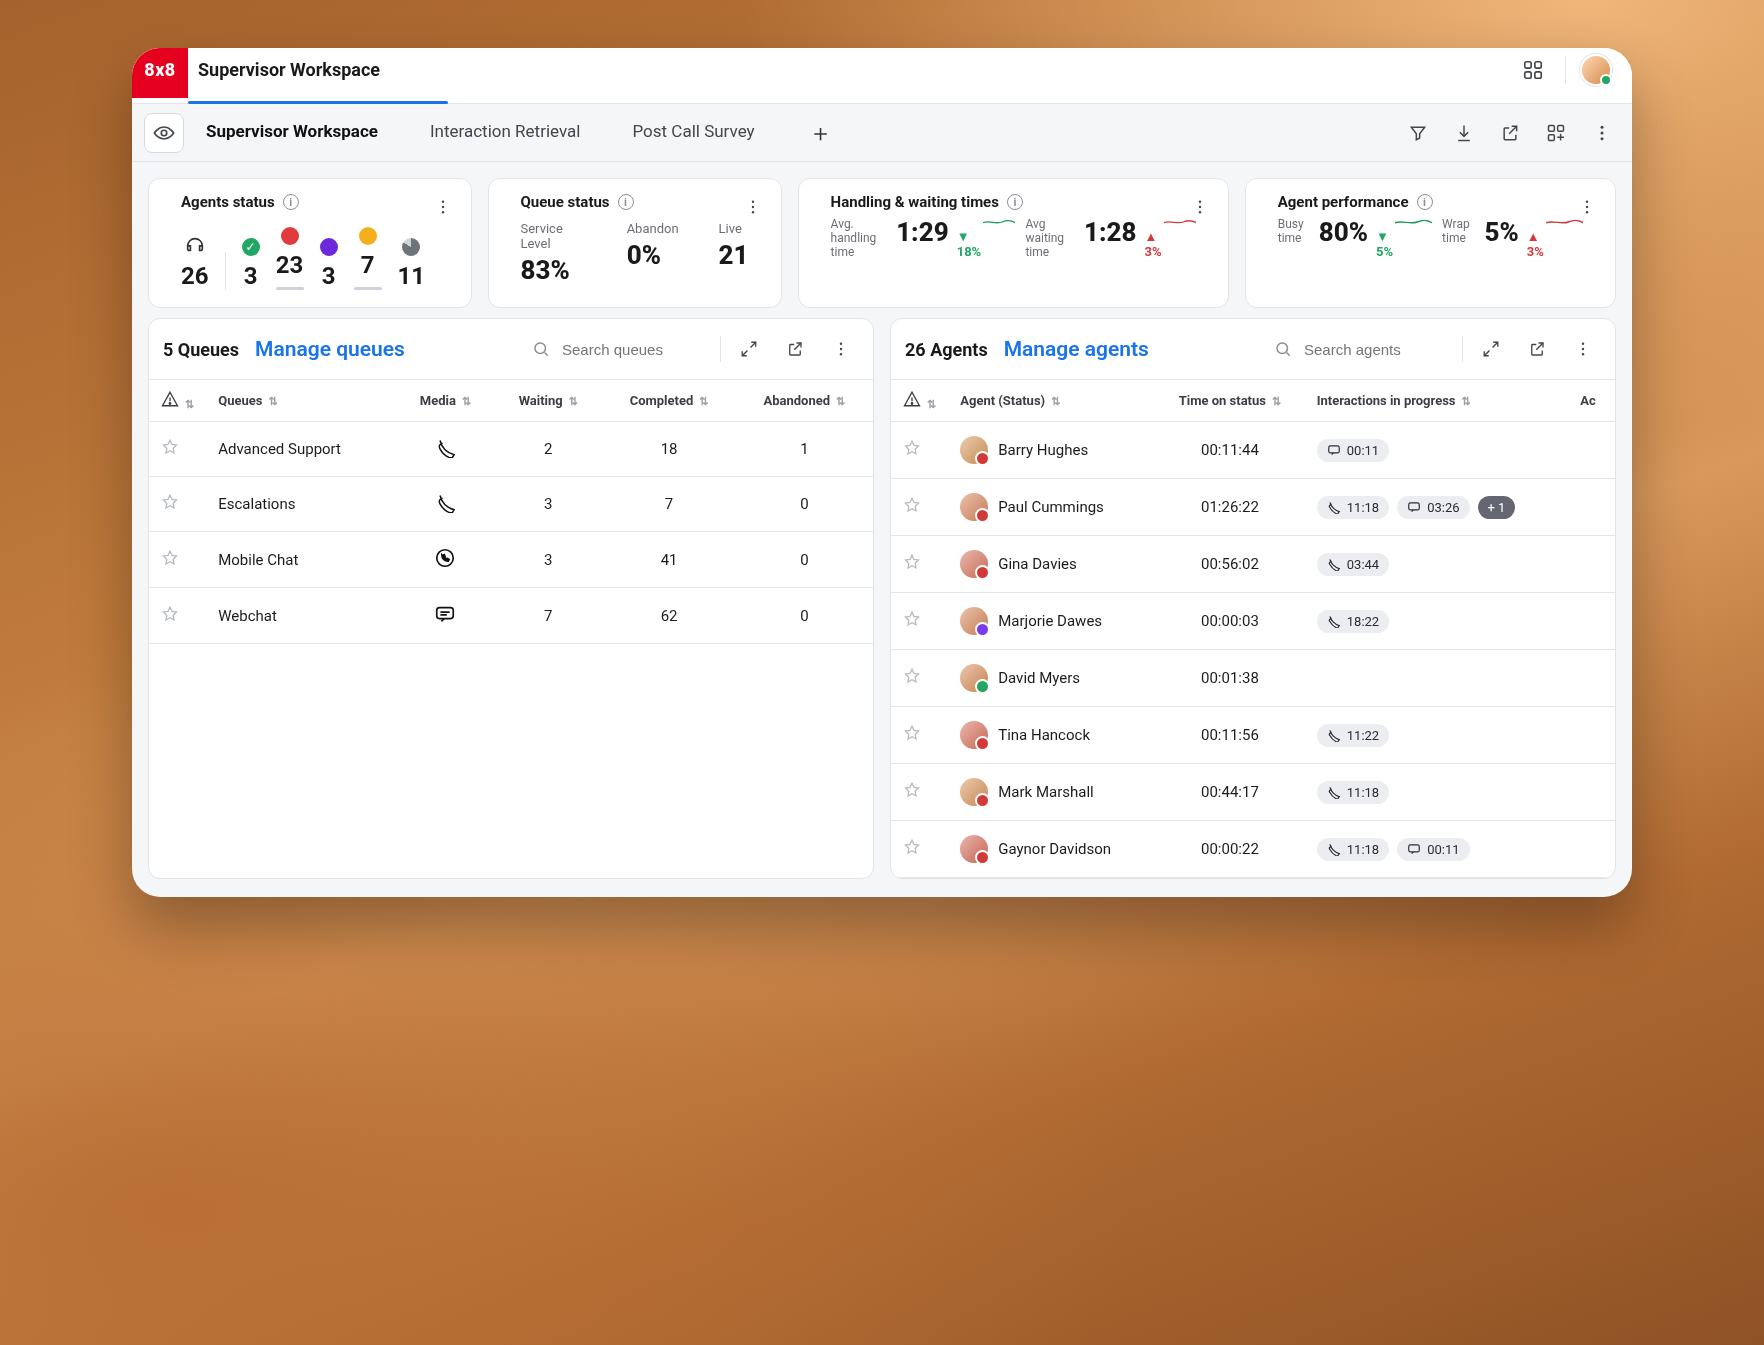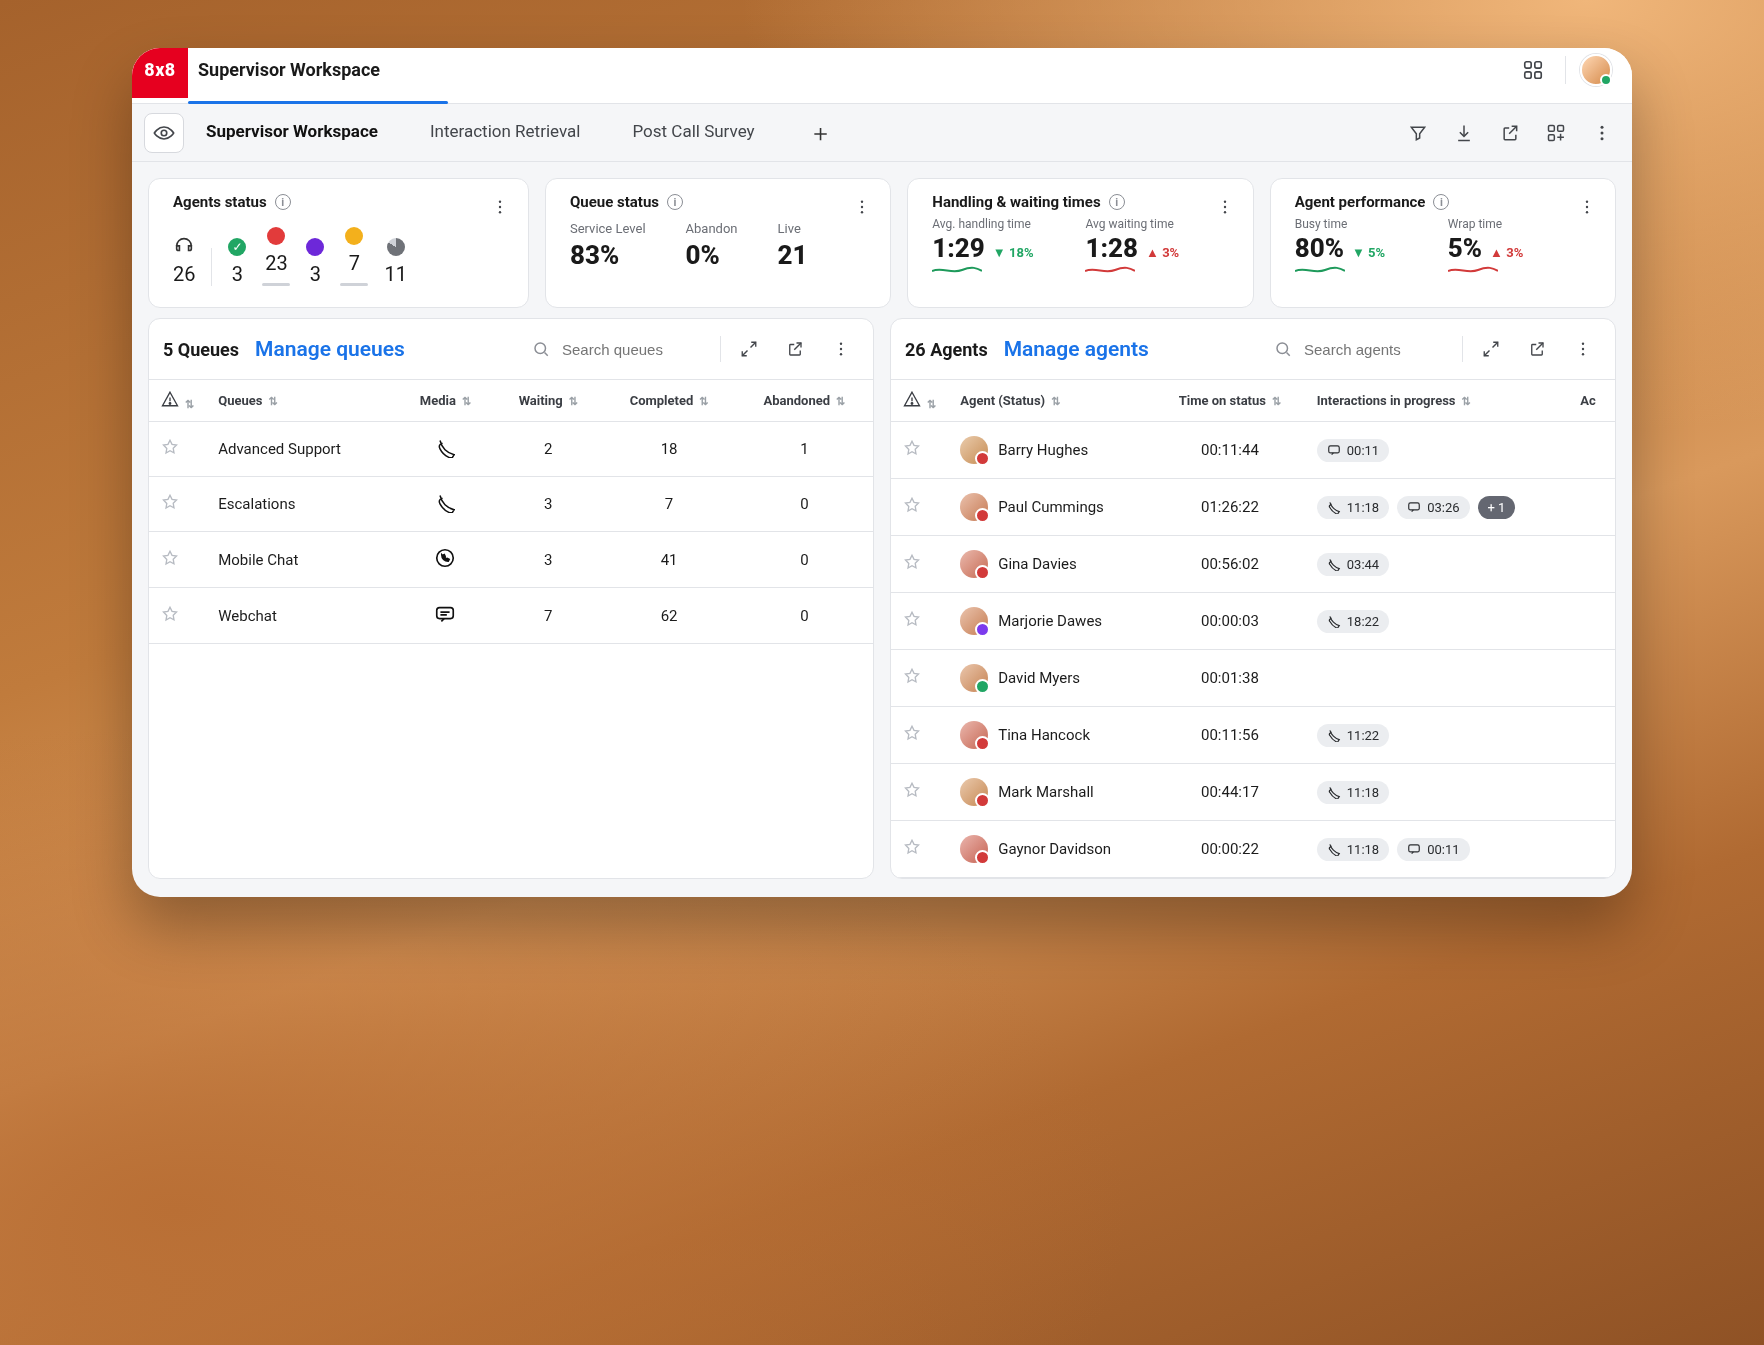--- a/index.html
+++ b/index.html
@@ -70,42 +70,42 @@
   }
   .left-tools{display:flex;align-items:center;gap:8px}
   .eye{width:40px;height:40px;border:1px solid var(--border2);border-radius:8px;display:flex;align-items:center;justify-content:center;background:#fff;color:var(--ink2)}
   .tabs{display:flex;gap:40px;margin-left:8px}
   .tab{padding:10px 6px;font-size:17px;color:var(--ink2)}
   .tab.active{color:#111;font-weight:700}
   .plus{font-size:24px;color:#333;padding:6px 8px}
   .right-tools{display:flex;align-items:center;gap:10px;color:var(--ink2)}
   
   .cards{display:grid;grid-template-columns:1.1fr 1fr 1fr 1fr;gap:16px;padding:16px 16px 10px}
-  .card{background:#fff;border:1px solid var(--border);border-radius:12px;padding:14px 24px;position:relative;min-height:130px}
+  .card{background:#fff;border:1px solid var(--border);border-radius:12px;padding:14px 32px;position:relative;min-height:130px}
   .card h4{margin:0;font-size:15px;font-weight:700;display:flex;align-items:center;gap:8px}
   .info{width:16px;height:16px;border:1.5px solid #8b8e95;border-radius:50%;display:inline-flex;align-items:center;justify-content:center;font-size:11px;color:#8b8e95}
   .kebab{position:absolute;top:10px;right:10px}
   .status-row{display:flex;align-items:flex-end;gap:16px;margin-top:16px}
   .status-item{display:flex;flex-direction:column;align-items:center;gap:6px}
-  .status-num{font-weight:400;font-size:20px}
+  .status-num{font-weight:700;font-size:24px}
   .bar-under{width:28px;height:3px;background:#cfd2d8;border-radius:2px;margin-top:2px}
   .dot{width:18px;height:18px;border-radius:50%}
   .dot.green{background:#21a664;display:flex;align-items:center;justify-content:center;color:#fff;font-size:12px}
   .dot.red{background:#e23b3b}
   .dot.purple{background:#6d28d9}
   .dot.amber{background:#f3b01c}
   .dot.grey{background:#8a8d94}
   .headset{width:22px;height:22px}
   .sep{width:1px;height:38px;background:var(--border)}
   .queue-stats{display:flex;gap:40px;margin-top:10px}
   .stat{display:flex;flex-direction:column}
   .stat .lbl{font-size:13px;color:var(--muted)}
   .stat .val{font-size:26px;font-weight:800;margin-top:4px}
   .ht-grid{display:grid;grid-template-columns:1fr 1fr;gap:10px;margin-top:6px}
-  .kpi{display:flex;flex-direction:column;gap:2px}
+  .kpi{display:flex;flex-direction:row;gap:2px}
   .kpi .lbl{font-size:12px;color:var(--muted)}
   .kpi .row{display:flex;align-items:baseline;gap:8px}
   .kpi .val{font-size:26px;font-weight:800}
   .delta{font-size:13px;font-weight:700}
   .delta.up{color:var(--red)}
   .delta.down{color:var(--green)}
   
   .panels{display:grid;grid-template-columns:1fr 1fr;gap:16px;padding:0 16px 18px}
   .panel{background:#fff;border:1px solid var(--border);border-radius:12px;overflow:hidden}
   .panel-head{display:flex;align-items:center;justify-content:space-between;padding:12px 14px;border-bottom:1px solid var(--border)}

